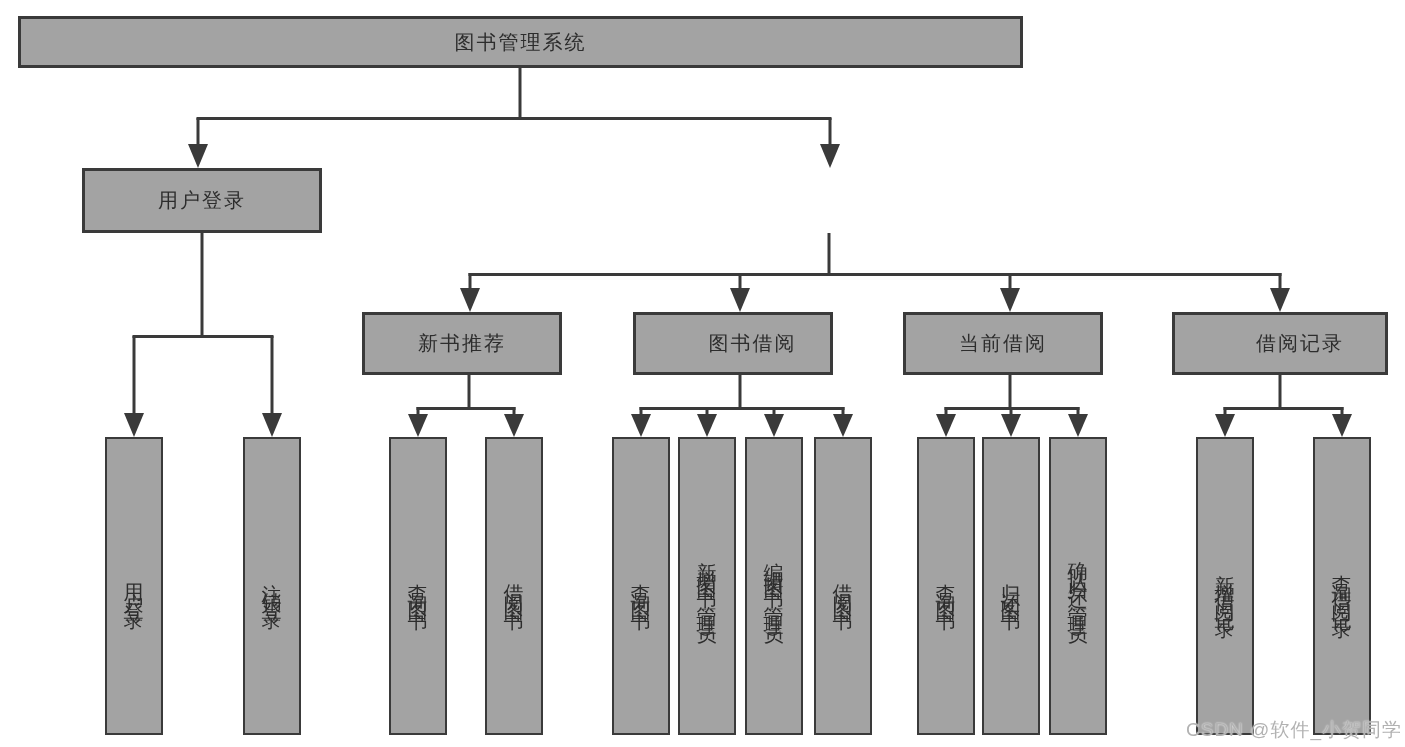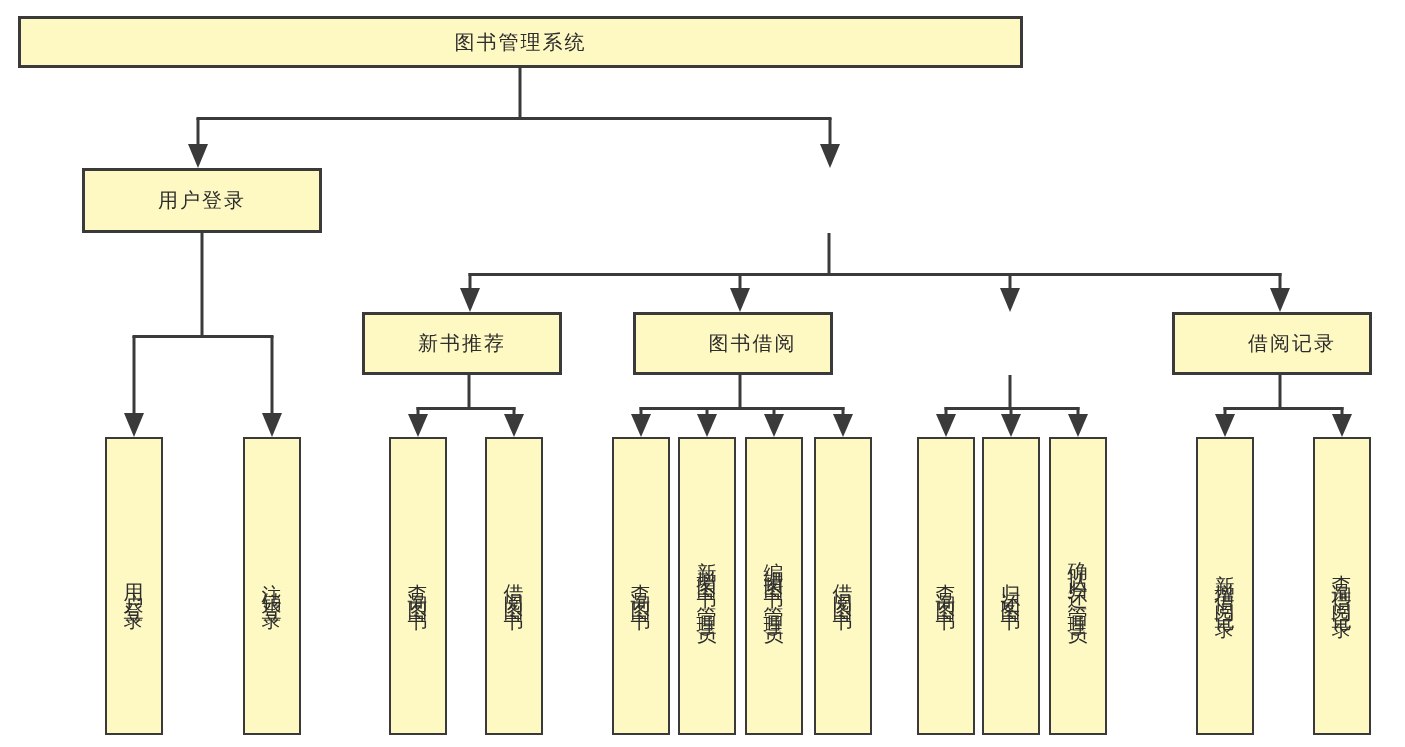--- a/index.html
+++ b/index.html
@@ -18,21 +18,21 @@
   svg.connectors {
     position: absolute;
     left: 0;
     top: 0;
     z-index: 1;
   }
   .box {
     position: absolute;
     box-sizing: border-box;
     border: 3px solid #3a3a3a;
-    background: #fef9c3;
+    background: #a3a3a3;
     display: flex;
     align-items: center;
     justify-content: center;
     z-index: 2;
   }
   .hlabel {
     font-size: 20px;
     color: #2d2d2d;
     letter-spacing: 2px;
     white-space: nowrap;
@@ -151,21 +151,24 @@
   <div class="box l2" style="left:82px; width:240px;">
     <span class="hlabel">用户登录</span>
   </div>
 
   <div class="box l3" style="left:362px;">
     <span class="hlabel">新书推荐</span>
   </div>
   <div class="box l3" style="left:633px;padding-left:39px;">
     <span class="hlabel">图书借阅</span>
   </div>
-  <div class="box l3" style="left:1172px; width:200px;padding-left:40px;">
+  <div class="box l3" style="left:903px;">
+    <span class="hlabel">当前借阅</span>
+  </div>
+  <div class="box l3" style="left:1172px; width:216px;padding-left:40px;">
     <span class="hlabel">借阅记录</span>
   </div>
 
   <div class="box leaf" style="left:105px;">
     <span class="vlabel">用户登录</span>
   </div>
   <div class="box leaf" style="left:243px;">
     <span class="vlabel">注销登录</span>
   </div>
 
@@ -199,14 +202,15 @@
     <span class="vlabel">确认归还（管理员）</span>
   </div>
 
   <div class="box leaf" style="left:1196px;">
     <span class="vlabel">新增借阅记录</span>
   </div>
   <div class="box leaf" style="left:1313px;">
     <span class="vlabel">查询借阅记录</span>
   </div>
 
+  <div class="watermark">CSDN @软件_小贺同学</div>
 
 </div>
 
 </body></html>

